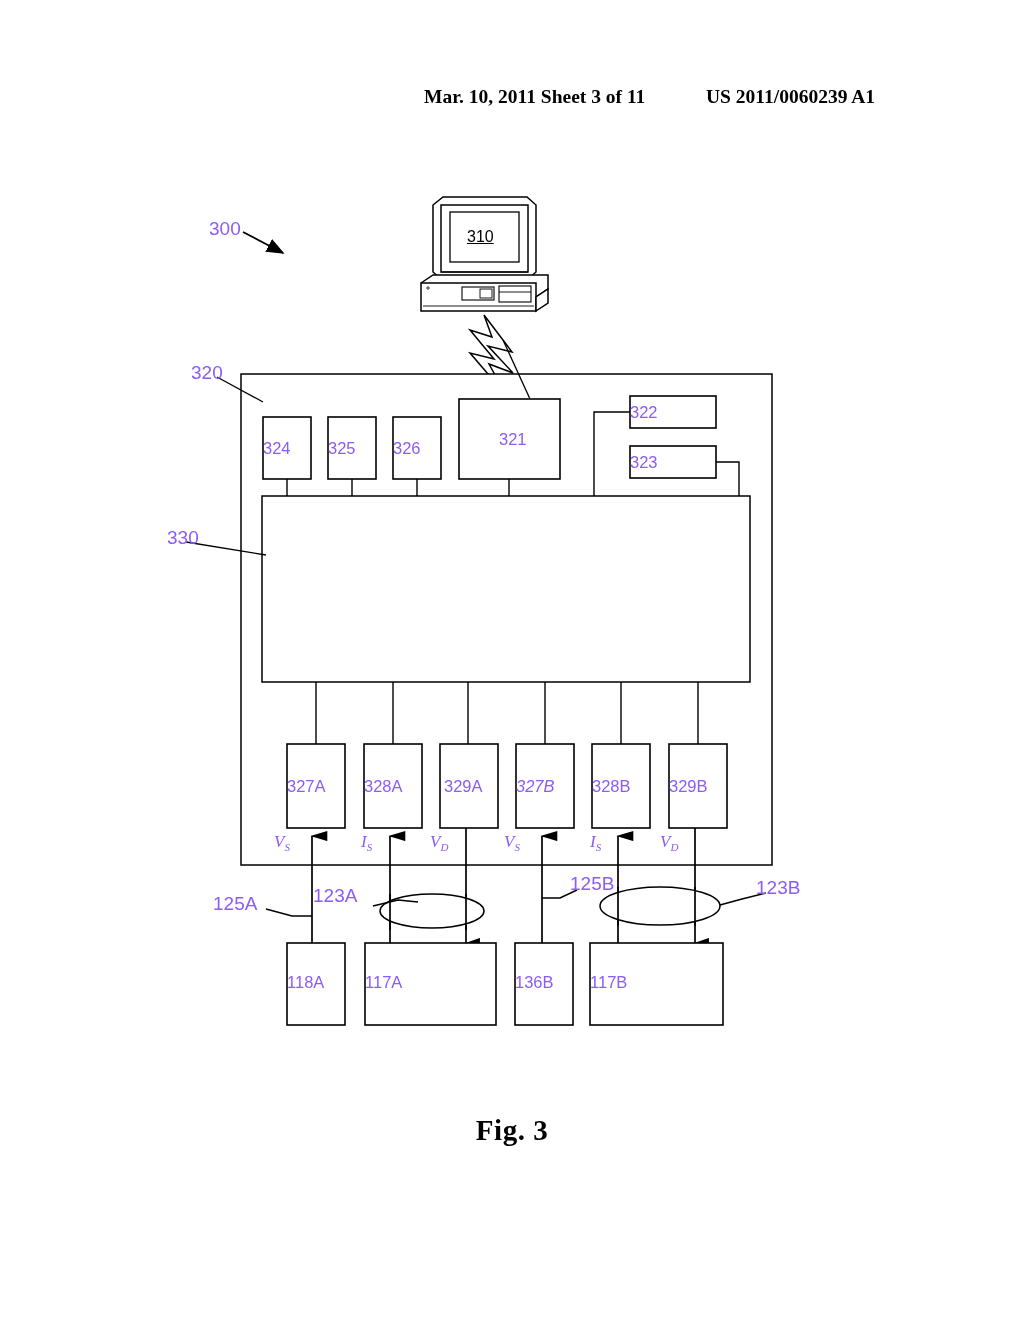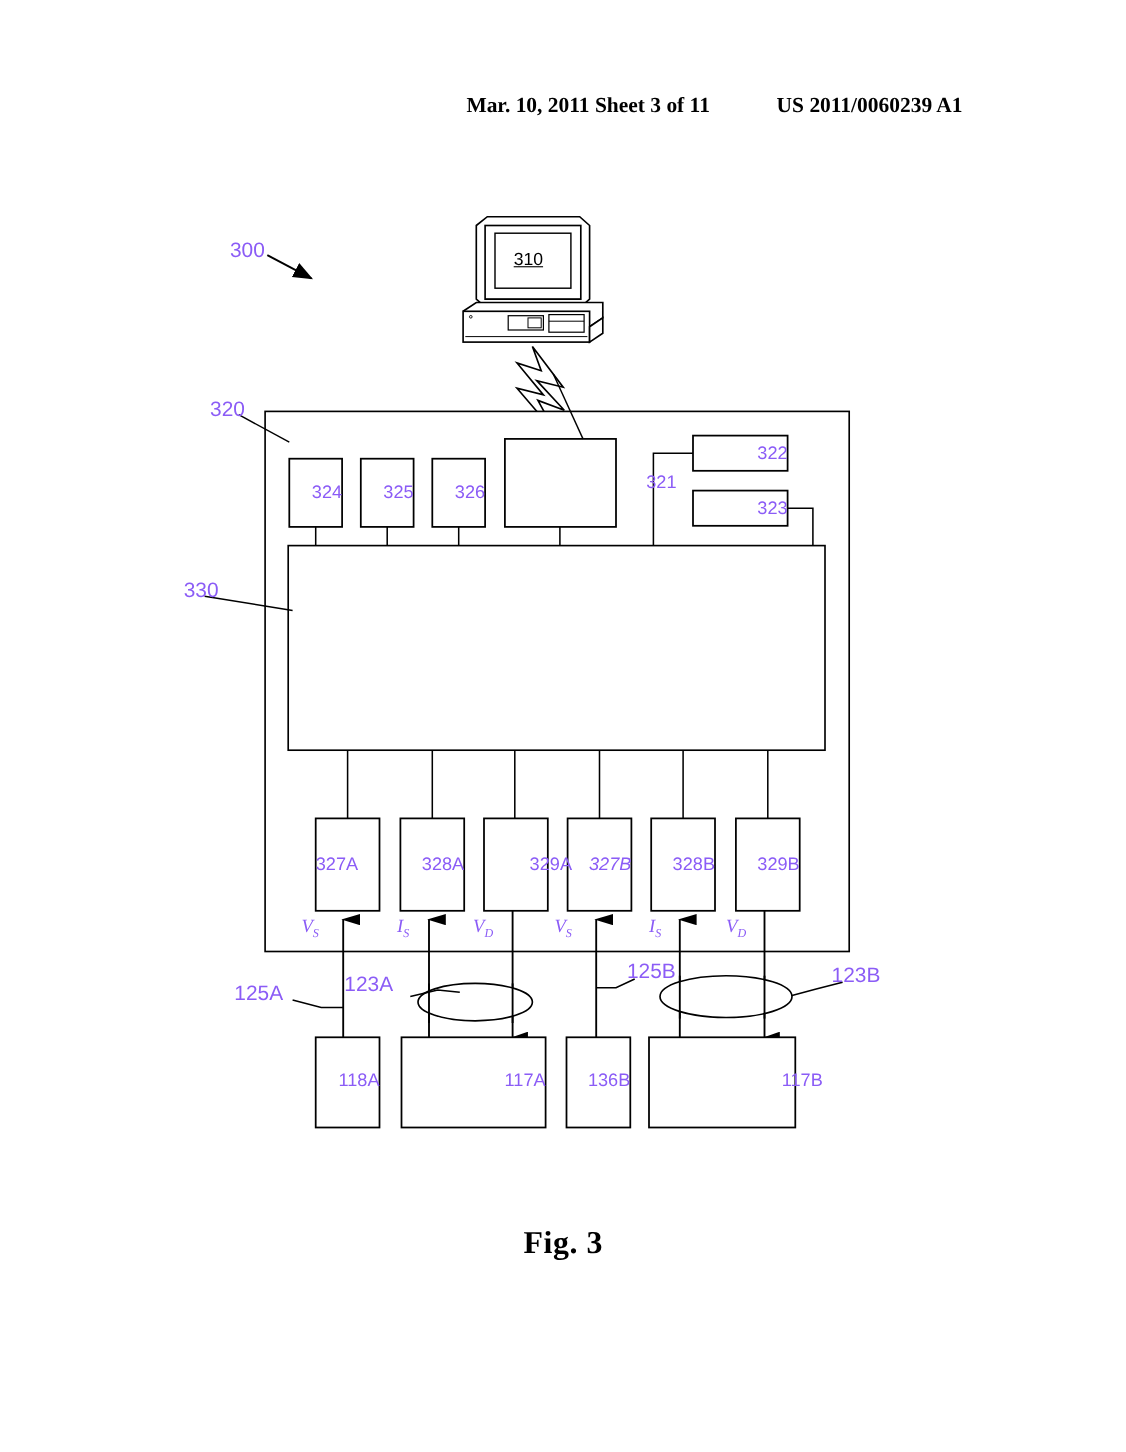--- a/index.html
+++ b/index.html
@@ -54,21 +54,21 @@
   .lbl {
     position: absolute;
     font-family: "Liberation Sans", sans-serif;
     font-size: 16px;
     color: #8b5cf6;
     white-space: nowrap;
     line-height: 1;
   }
   .box-label {
     font-size: 16.5px;
-    text-align: right;
+    text-align: left;
   }
   .ref-label {
     font-size: 19px;
   }
   .sig-label {
     font-family: "Liberation Serif", serif;
     font-style: italic;
     font-size: 17px;
   }
   .sig-label sub {
@@ -244,21 +244,21 @@
   <div class="lbl box-label" style="left:263px; top:440px; width:48px;">324</div>
   <div class="lbl box-label" style="left:328px; top:440px; width:48px;">325</div>
   <div class="lbl box-label" style="left:393px; top:440px; width:48px;">326</div>
   <div class="lbl box-label" style="left:459px; top:431px; width:116px;padding-left:40px;">321</div>
 
   <div class="lbl box-label" style="left:630px; top:404px; width:86px;">322</div>
   <div class="lbl box-label" style="left:630px; top:454px; width:86px;">323</div>
 
   <div class="lbl box-label" style="left:287px; top:778px; width:38px;">327A</div>
   <div class="lbl box-label" style="left:364px; top:778px; width:58px;">328A</div>
-  <div class="lbl box-label" style="left:462px; top:778px; width:58px;">329A</div>
+  <div class="lbl box-label" style="left:424px; top:778px; width:58px;padding-left:20px;">329A</div>
   <div class="lbl box-label" style="left:516px; top:778px; width:58px;font-style:italic;">327B</div>
   <div class="lbl box-label" style="left:592px; top:778px; width:58px;">328B</div>
   <div class="lbl box-label" style="left:669px; top:778px; width:58px;">329B</div>
 
   <div class="lbl sig-label" style="left:274px; top:833px;">
     <span>V</span><sub>S</sub>
   </div>
   <div class="lbl sig-label" style="left:361px; top:833px;">
     <span>I</span><sub>S</sub>
   </div>

